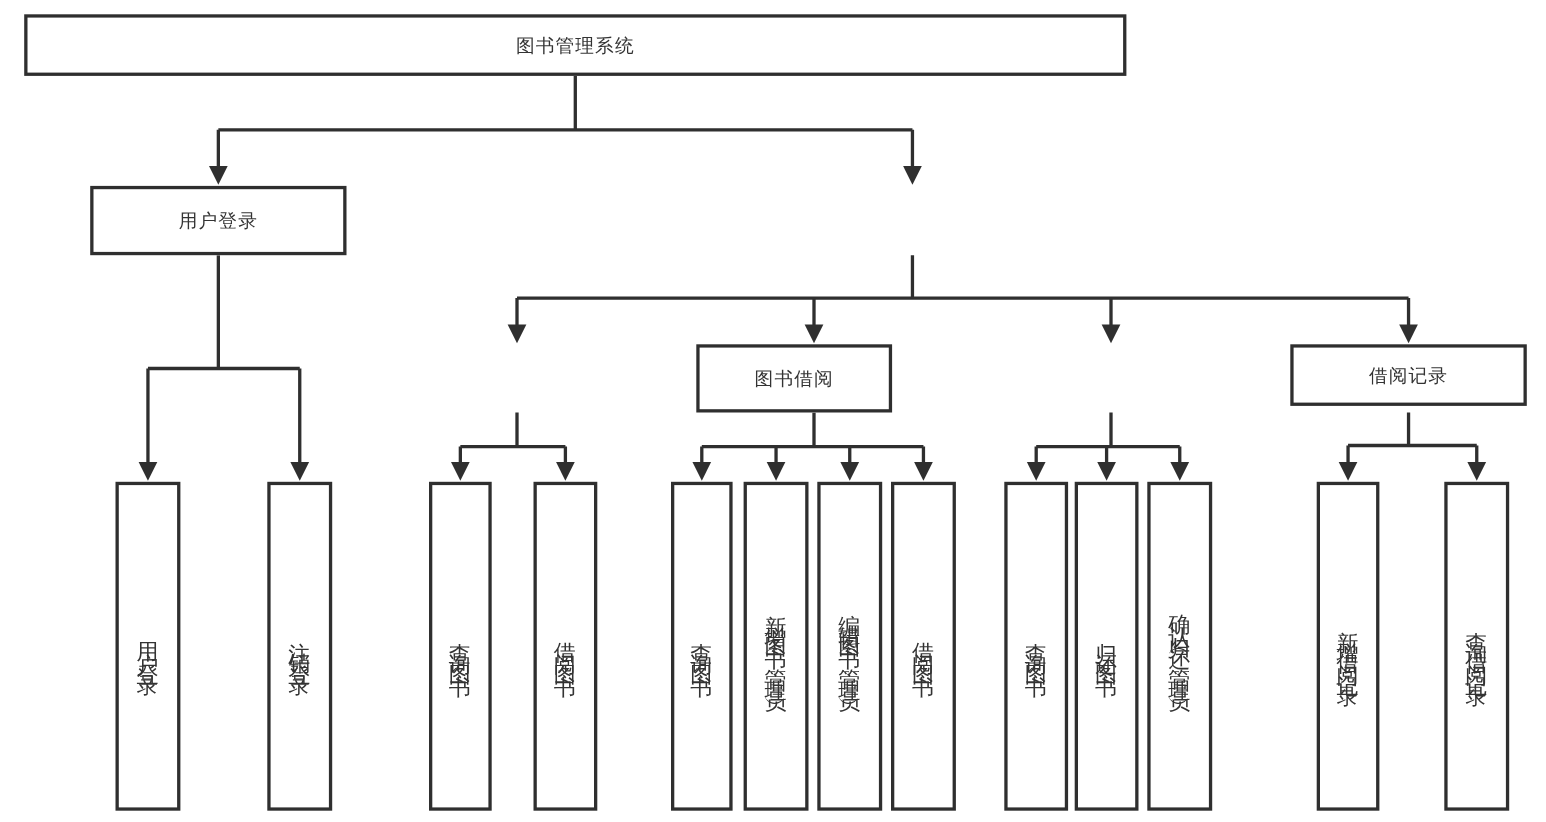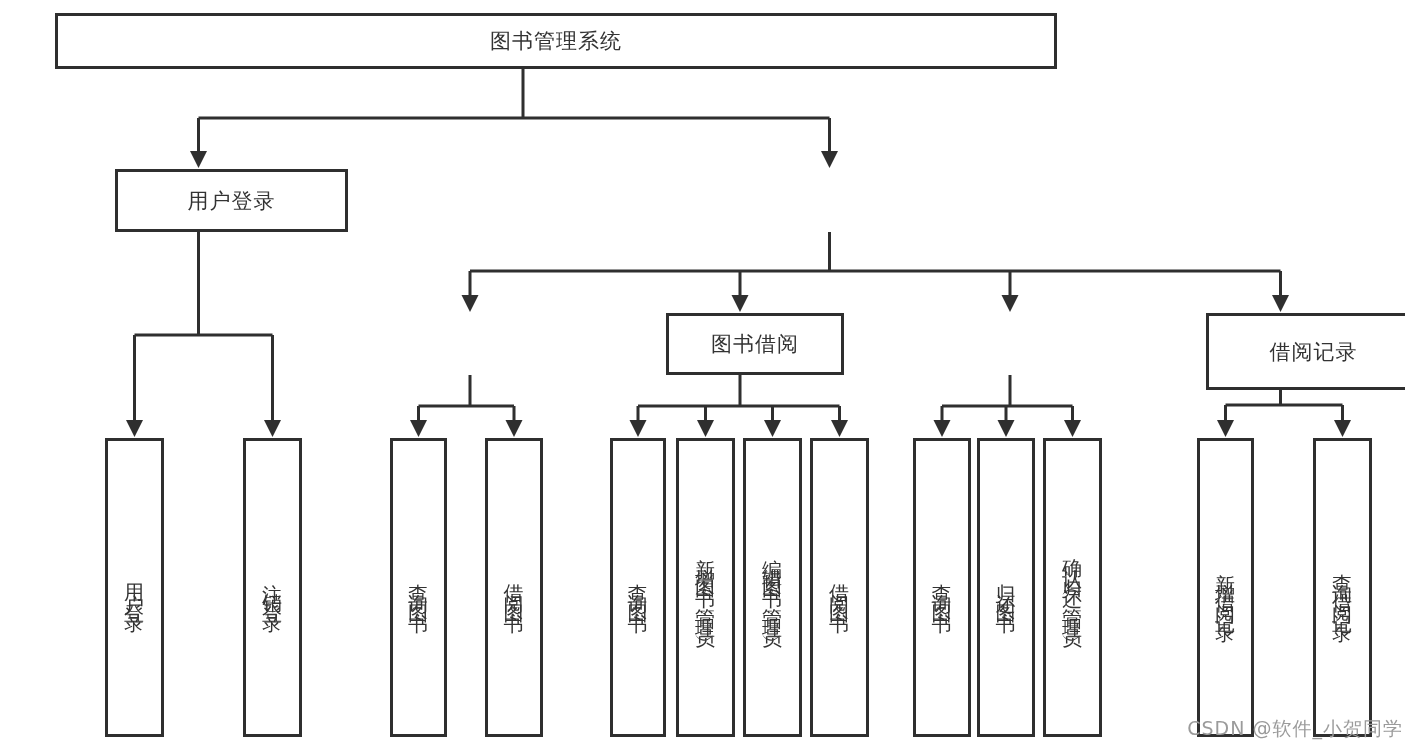--- a/index.html
+++ b/index.html
@@ -12,21 +12,21 @@
   }
   .connectors{position:absolute;left:0;top:0;width:1405px;height:747px;}
   .node{
     position:absolute;
     box-sizing:border-box;
     border:3px solid #2f2f2f;
     background:#ffffff;
     display:flex;align-items:center;justify-content:center;
     color:#333333;
   }
-  .node.h{font-size:21px;letter-spacing:1px;white-space:nowrap;margin-left:33px;}
+  .node.h{font-size:17px;letter-spacing:1px;white-space:nowrap;}
   .node.v{
     writing-mode:vertical-lr;
     text-orientation:upright;
     font-size:20px;
     letter-spacing:10px;
     line-height:1;
   }
   .watermark{
     position:absolute;
     right:2px;top:716px;
@@ -93,21 +93,21 @@
     <span>图书管理系统</span>
   </div>
 
   <div class="node h" style="left:82px;top:169px;width:233px;height:63px">
     <span>用户登录</span>
   </div>
 
   <div class="node h" style="left:633px;top:313px;width:178px;height:62px">
     <span>图书借阅</span>
   </div>
-  <div class="node h" style="left:1173px;top:313px;width:215px;height:77px">
+  <div class="node h" style="left:1173px;top:313px;width:215px;height:56px">
     <span>借阅记录</span>
   </div>
 
   <div class="node v" style="left:105px;top:438px;width:59px;height:299px">
     <span>用户登录</span>
   </div>
   <div class="node v" style="left:243px;top:438px;width:59px;height:299px">
     <span>注销登录</span>
   </div>
 
@@ -141,15 +141,14 @@
     <span>确认归还（管理员）</span>
   </div>
 
   <div class="node v" style="left:1197px;top:438px;width:57px;height:299px">
     <span>新增借阅记录</span>
   </div>
   <div class="node v" style="left:1313px;top:438px;width:59px;height:299px">
     <span>查询借阅记录</span>
   </div>
 
-  <div class="watermark">CSDN @软件_小贺同学</div>
 
 </div>
 
 </body></html>

